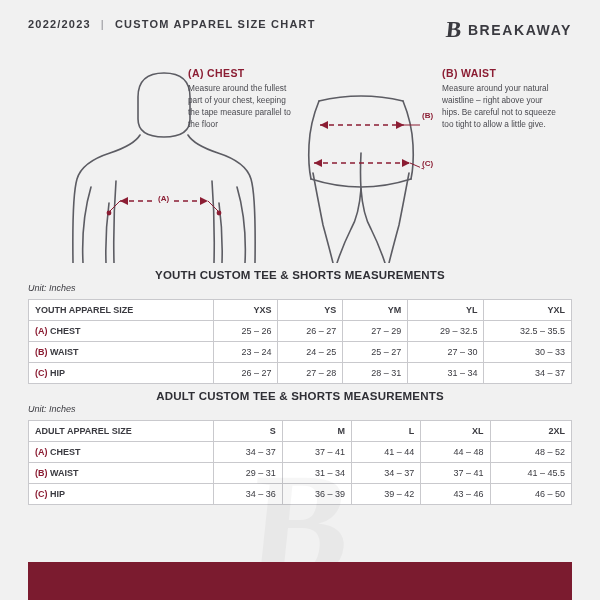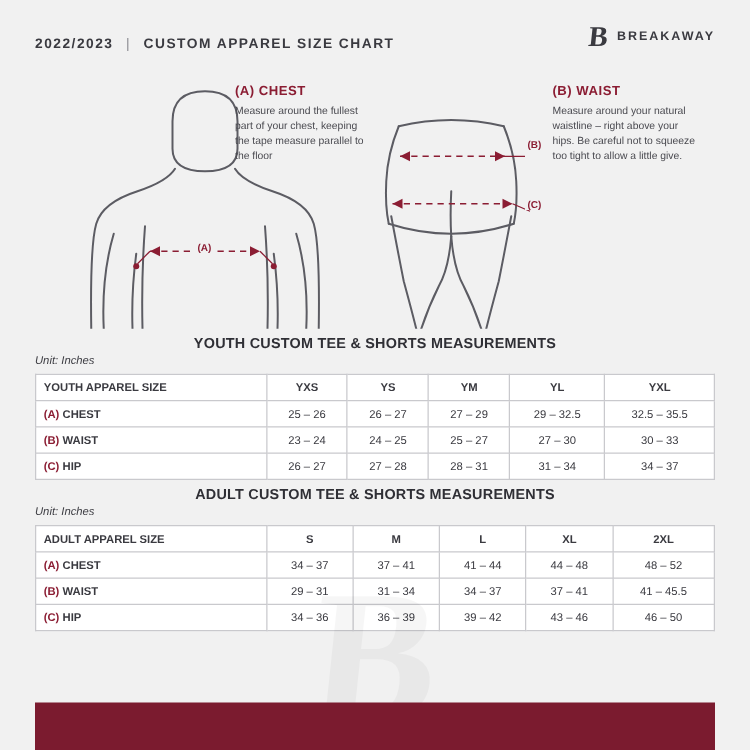--- a/index.html
+++ b/index.html
@@ -10,39 +10,39 @@
     color:#2f2f35;
   }
   .page{
     position:relative;width:600px;height:600px;
     background:#f1f1f1;
     box-sizing:border-box;
     padding:0 28px;
   }
   
   .header{
-    display:flex;align-items:flex-end;justify-content:space-between;
+    display:flex;align-items:flex-start;justify-content:space-between;
     padding:18px 0 10px 0;
   }
   .header-left{
     display:flex;align-items:center;gap:10px;
     font-size:11px;font-weight:bold;letter-spacing:1.2px;
     color:#3a3a40;
   }
   .header-sep{color:#8a8a90;font-weight:normal;}
   .brand{
     display:flex;align-items:center;gap:7px;
   }
   .brand-mark{
     font-family:"Liberation Serif", serif;
     font-size:23px;font-weight:bold;color:#3a3a40;line-height:1;
     transform:skewX(-6deg);
   }
   .brand-name{
-    font-size:10px;font-weight:bold;letter-spacing:1.6px;color:#3a3a40;
+    font-size:14px;font-weight:bold;letter-spacing:1.6px;color:#3a3a40;
   }
   
   .diagram{
     position:relative;height:210px;margin-top:2px;
   }
   .diagram svg{position:absolute;left:0;top:0;}
   .note{
     position:absolute;width:104px;
   }
   .note-title{
@@ -68,21 +68,21 @@
     font-size:9px;font-style:italic;color:#3c3c42;
     margin:2px 0 6px 0;
   }
   table{
     width:100%;border-collapse:collapse;background:#ffffff;
     font-size:9px;
   }
   th,td{
     border:1px solid #c9c9cd;
     padding:5px 6px;
-    text-align:center;
+    text-align:right;
     color:#3a3a40;
     white-space:nowrap;
   }
   th{font-weight:bold;font-size:9px;}
   th.row-head,td.row-head{
     text-align:left;font-weight:bold;
   }
   td.row-head{font-weight:normal;}
   td.row-head .tag{color:#8b1d33;font-weight:bold;}
   td.row-head .lbl{font-weight:bold;color:#3a3a40;margin-top:22px;}

